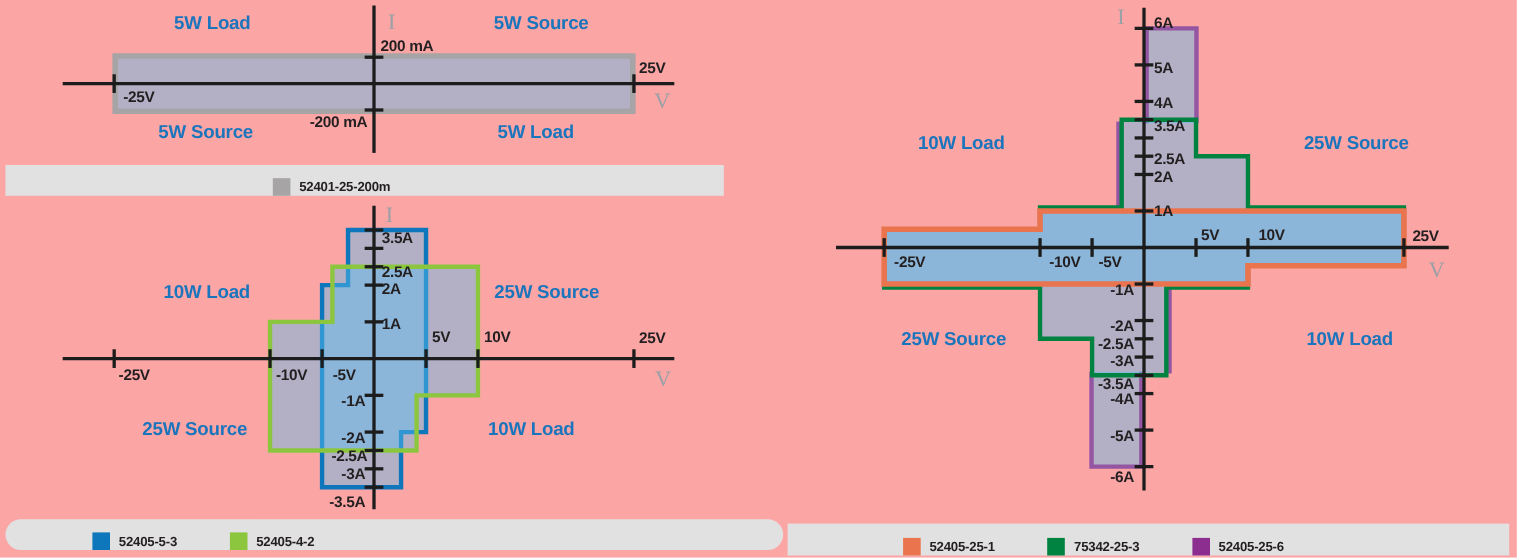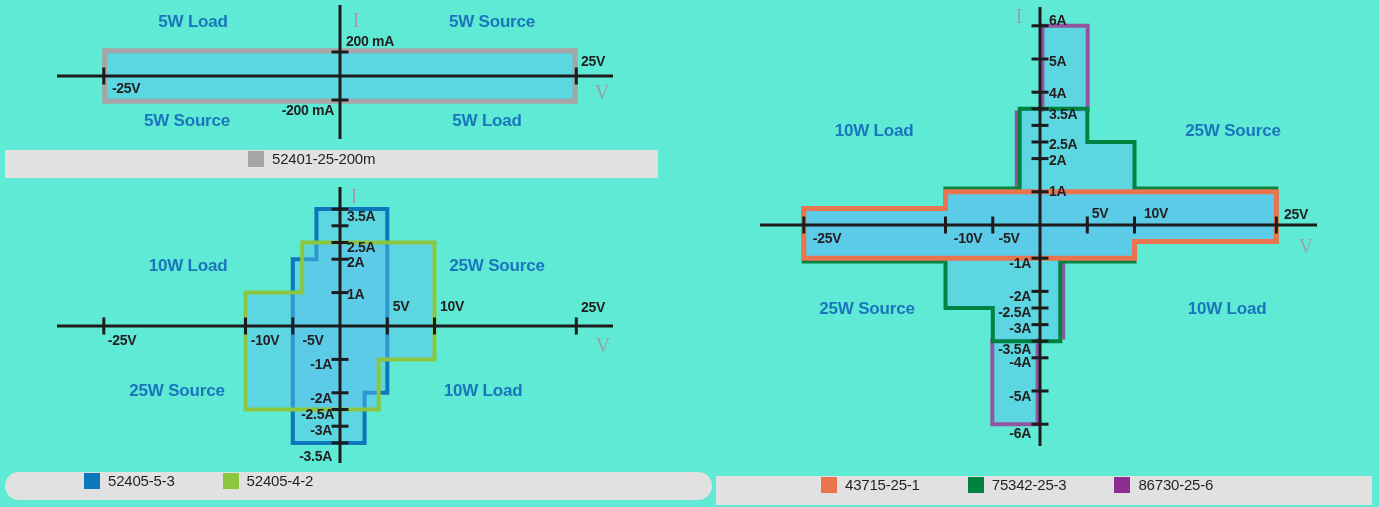--- a/index.html
+++ b/index.html
@@ -1,23 +1,23 @@
 <!DOCTYPE html>
 <html><head>
 <meta charset="utf-8">
 <style>
   html,body{margin:0;padding:0;background:#ffffff;}
-  #stage{position:relative;width:1379px;height:507px;background:#5eead4;overflow:hidden;
+  #stage{position:relative;width:1379px;height:507px;background:#fca5a5;overflow:hidden;
          font-family:"Liberation Sans",sans-serif;}
   svg text{font-family:"Liberation Sans",sans-serif;}
   .tick{font-size:14px;font-weight:700;fill:#231f20;letter-spacing:-0.3px;}
   .quad{font-size:17px;font-weight:700;fill:#1b75bc;letter-spacing:-0.2px;}
   .axisletter{font-family:"Liberation Serif",serif;font-size:20px;fill:#9aa0a5;}
-  .legend{position:absolute;display:flex;align-items:flex-start;
-          font-size:15px;font-weight:400;color:#231f20;letter-spacing:-0.2px;}
+  .legend{position:absolute;display:flex;align-items:flex-end;
+          font-size:12px;font-weight:700;color:#231f20;letter-spacing:-0.2px;}
   .legend-item{display:flex;align-items:center;margin-right:48px;}
   .sw{width:16px;height:16px;margin-right:8px;flex:0 0 auto;}
 </style>
 </head>
 <body>
 
 <div id="stage"><svg width="1379" height="507" viewBox="0 0 1379 507">
       <g>
         <path d="M104.7 50.8 L575.3 50.8 L575.3 101.2 L104.7 101.2 Z" fill="rgba(91,191,240,0.45)" stroke="#a6a4a5" stroke-width="5" stroke-linejoin="miter" stroke-miterlimit="4"></path>
         <line x1="57" y1="76" x2="613" y2="76" stroke="#1c1c1c" stroke-width="3"></line>
@@ -157,23 +157,23 @@
         <span class="sw" style="background: rgb(14, 118, 187);"></span>
         <span>52405-5-3</span>
       </div>
       <div class="legend-item">
         <span class="sw" style="background: rgb(140, 198, 63);"></span>
         <span>52405-4-2</span>
       </div>
     </div><div class="legend" style="left: 716px; top: 476px; width: 656px; height: 29px; background: rgb(226, 225, 225); padding-left: 105px; box-sizing: border-box;">
       <div class="legend-item">
         <span class="sw" style="background: rgb(234, 116, 78);"></span>
-        <span>43715-25-1</span>
+        <span>52405-25-1</span>
       </div>
       <div class="legend-item">
         <span class="sw" style="background: rgb(0, 130, 64);"></span>
         <span>75342-25-3</span>
       </div>
       <div class="legend-item">
         <span class="sw" style="background: rgb(139, 46, 143);"></span>
-        <span>86730-25-6</span>
+        <span>52405-25-6</span>
       </div>
     </div></div>
 
 </body></html>

